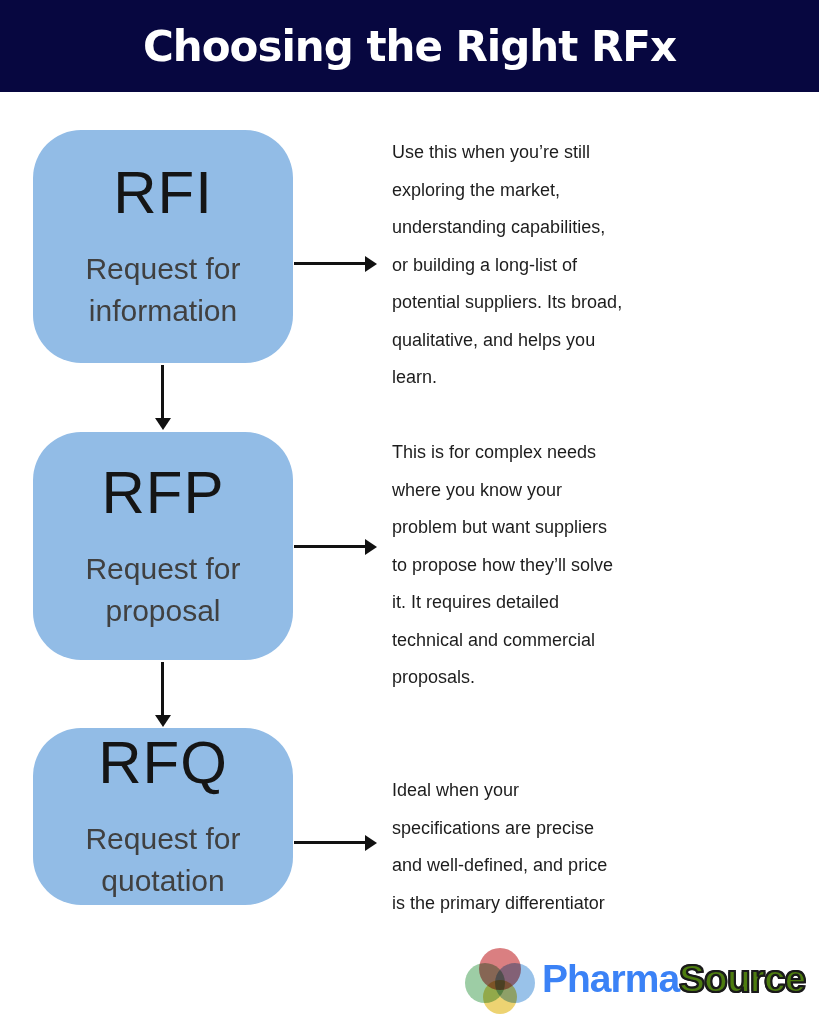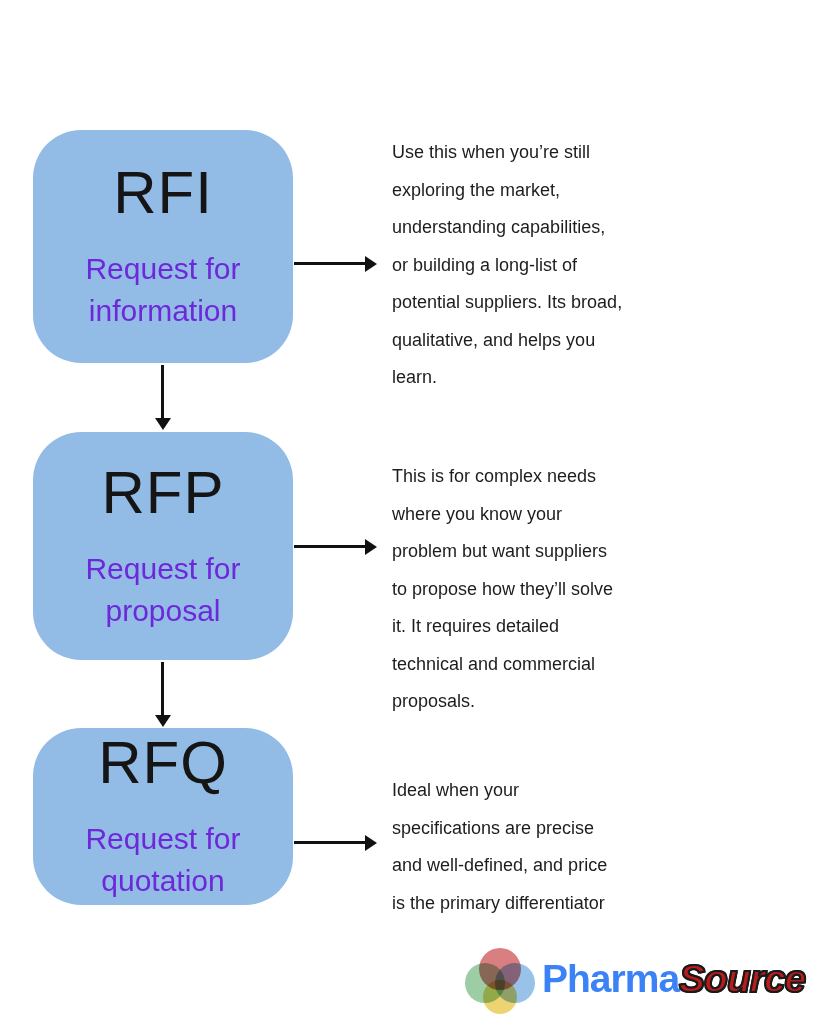--- a/index.html
+++ b/index.html
@@ -59,37 +59,37 @@
     font-weight: 500;
     line-height: 1.05;
     color: #151515;
     letter-spacing: 1px;
   }
   .box-label {
     margin-top: 12px;
     font-size: 30px;
     font-weight: 400;
     line-height: 42px;
-    color: #6d28d9;
+    color: #404040;
     white-space: pre-line;
   }
 
   
   .desc {
     position: absolute;
     left: 392px;
     width: 410px;
     font-size: 18px;
     line-height: 37.5px;
     font-weight: 400;
     color: #1d1d1d;
     white-space: pre-line;
   }
   .desc-rfi { top: 134px; }
-  .desc-rfp { top: 434px; margin-top: 24px; }
+  .desc-rfp { top: 434px; }
   .desc-rfq { top: 772px; }
 
   
   .varrow {
     position: absolute;
     left: 161px;
     width: 3px;
     background: #111111;
   }
   .varrow::after {
@@ -144,35 +144,37 @@
     font-family: "Liberation Sans", sans-serif;
     font-size: 39px;
     font-weight: bold;
     letter-spacing: -1px;
     white-space: nowrap;
   }
   .brand-pharma {
     color: #3b82f6;
   }
   .brand-source {
-    color: #b91c1c;
+    color: #4d7c0f;
     -webkit-text-stroke: 2px #1a1a1a;
     text-shadow:
       -1px -1px 0 #1a1a1a,
        1px -1px 0 #1a1a1a,
       -1px  1px 0 #1a1a1a,
        1px  1px 0 #1a1a1a;
-    font-style: italic;
   }
 </style>
 </head>
 <body>
 
 <div class="page">
 
+  <header class="banner">
+    <h1 class="banner-title">Choosing the Right RFx</h1>
+  </header>
 
   <div class="flow-box box-rfi">
     <div class="box-acronym">RFI</div>
     <div class="box-label">Request for
 information</div>
   </div>
   <div class="harrow harrow-1"></div>
   <div class="desc desc-rfi">Use this when you’re still
 exploring the market,
 understanding capabilities,

